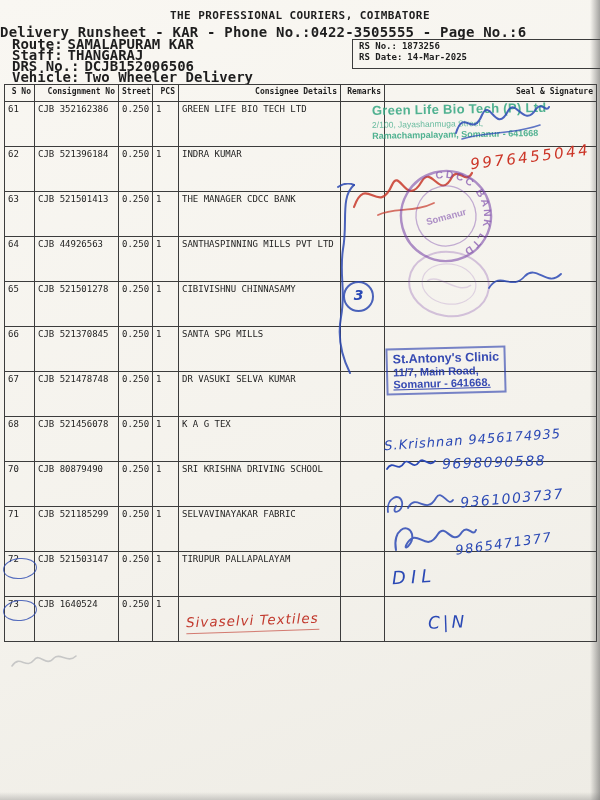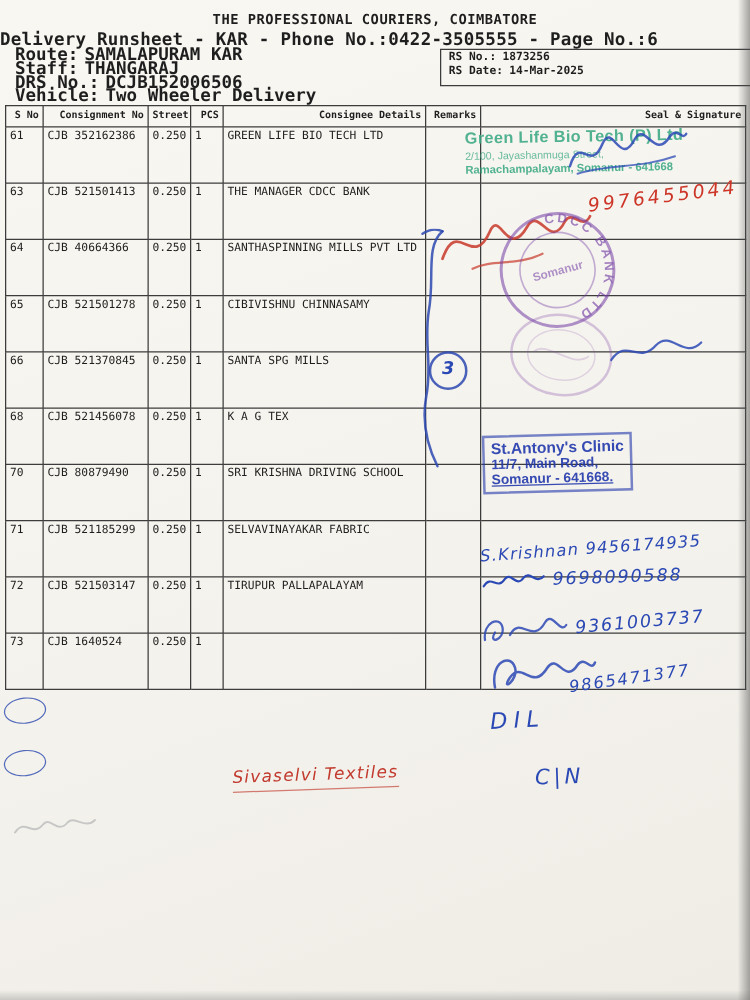--- a/index.html
+++ b/index.html
@@ -84,31 +84,40 @@
     <tr>
           <td>61</td>
           <td>CJB 352162386</td>
           <td>0.250</td>
           <td>1</td>
           <td>GREEN LIFE BIO TECH LTD</td>
           <td></td>
           <td></td>
         </tr>
     <tr>
+          <td>62</td>
+          <td>CJB 521396184</td>
+          <td>0.250</td>
+          <td>1</td>
+          <td>INDRA KUMAR</td>
+          <td></td>
+          <td></td>
+        </tr>
+    <tr>
           <td>63</td>
           <td>CJB 521501413</td>
           <td>0.250</td>
           <td>1</td>
           <td>THE MANAGER CDCC BANK</td>
           <td></td>
           <td></td>
         </tr>
     <tr>
           <td>64</td>
-          <td>CJB 40664366</td>
+          <td>CJB 44926563</td>
           <td>0.250</td>
           <td>1</td>
           <td>SANTHASPINNING MILLS PVT LTD</td>
           <td></td>
           <td></td>
         </tr>
     <tr>
           <td>65</td>
           <td>CJB 521501278</td>
           <td>0.250</td>
@@ -116,20 +125,29 @@
           <td>CIBIVISHNU CHINNASAMY</td>
           <td></td>
           <td></td>
         </tr>
     <tr>
           <td>66</td>
           <td>CJB 521370845</td>
           <td>0.250</td>
           <td>1</td>
           <td>SANTA SPG MILLS</td>
+          <td></td>
+          <td></td>
+        </tr>
+    <tr>
+          <td>67</td>
+          <td>CJB 521478748</td>
+          <td>0.250</td>
+          <td>1</td>
+          <td>DR VASUKI SELVA KUMAR</td>
           <td></td>
           <td></td>
         </tr>
     <tr>
           <td>68</td>
           <td>CJB 521456078</td>
           <td>0.250</td>
           <td>1</td>
           <td>K A G TEX</td>
           <td></td>

